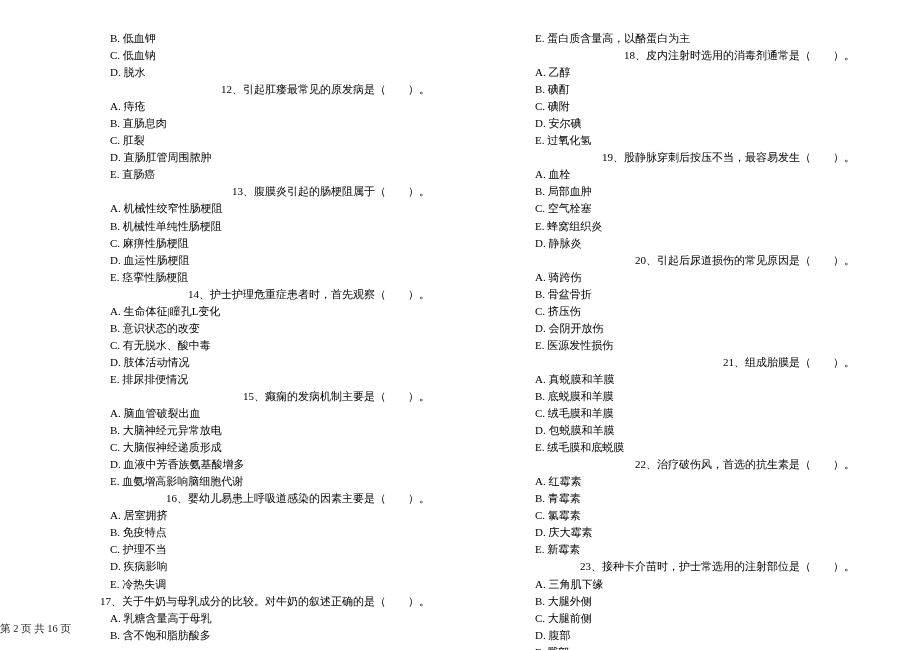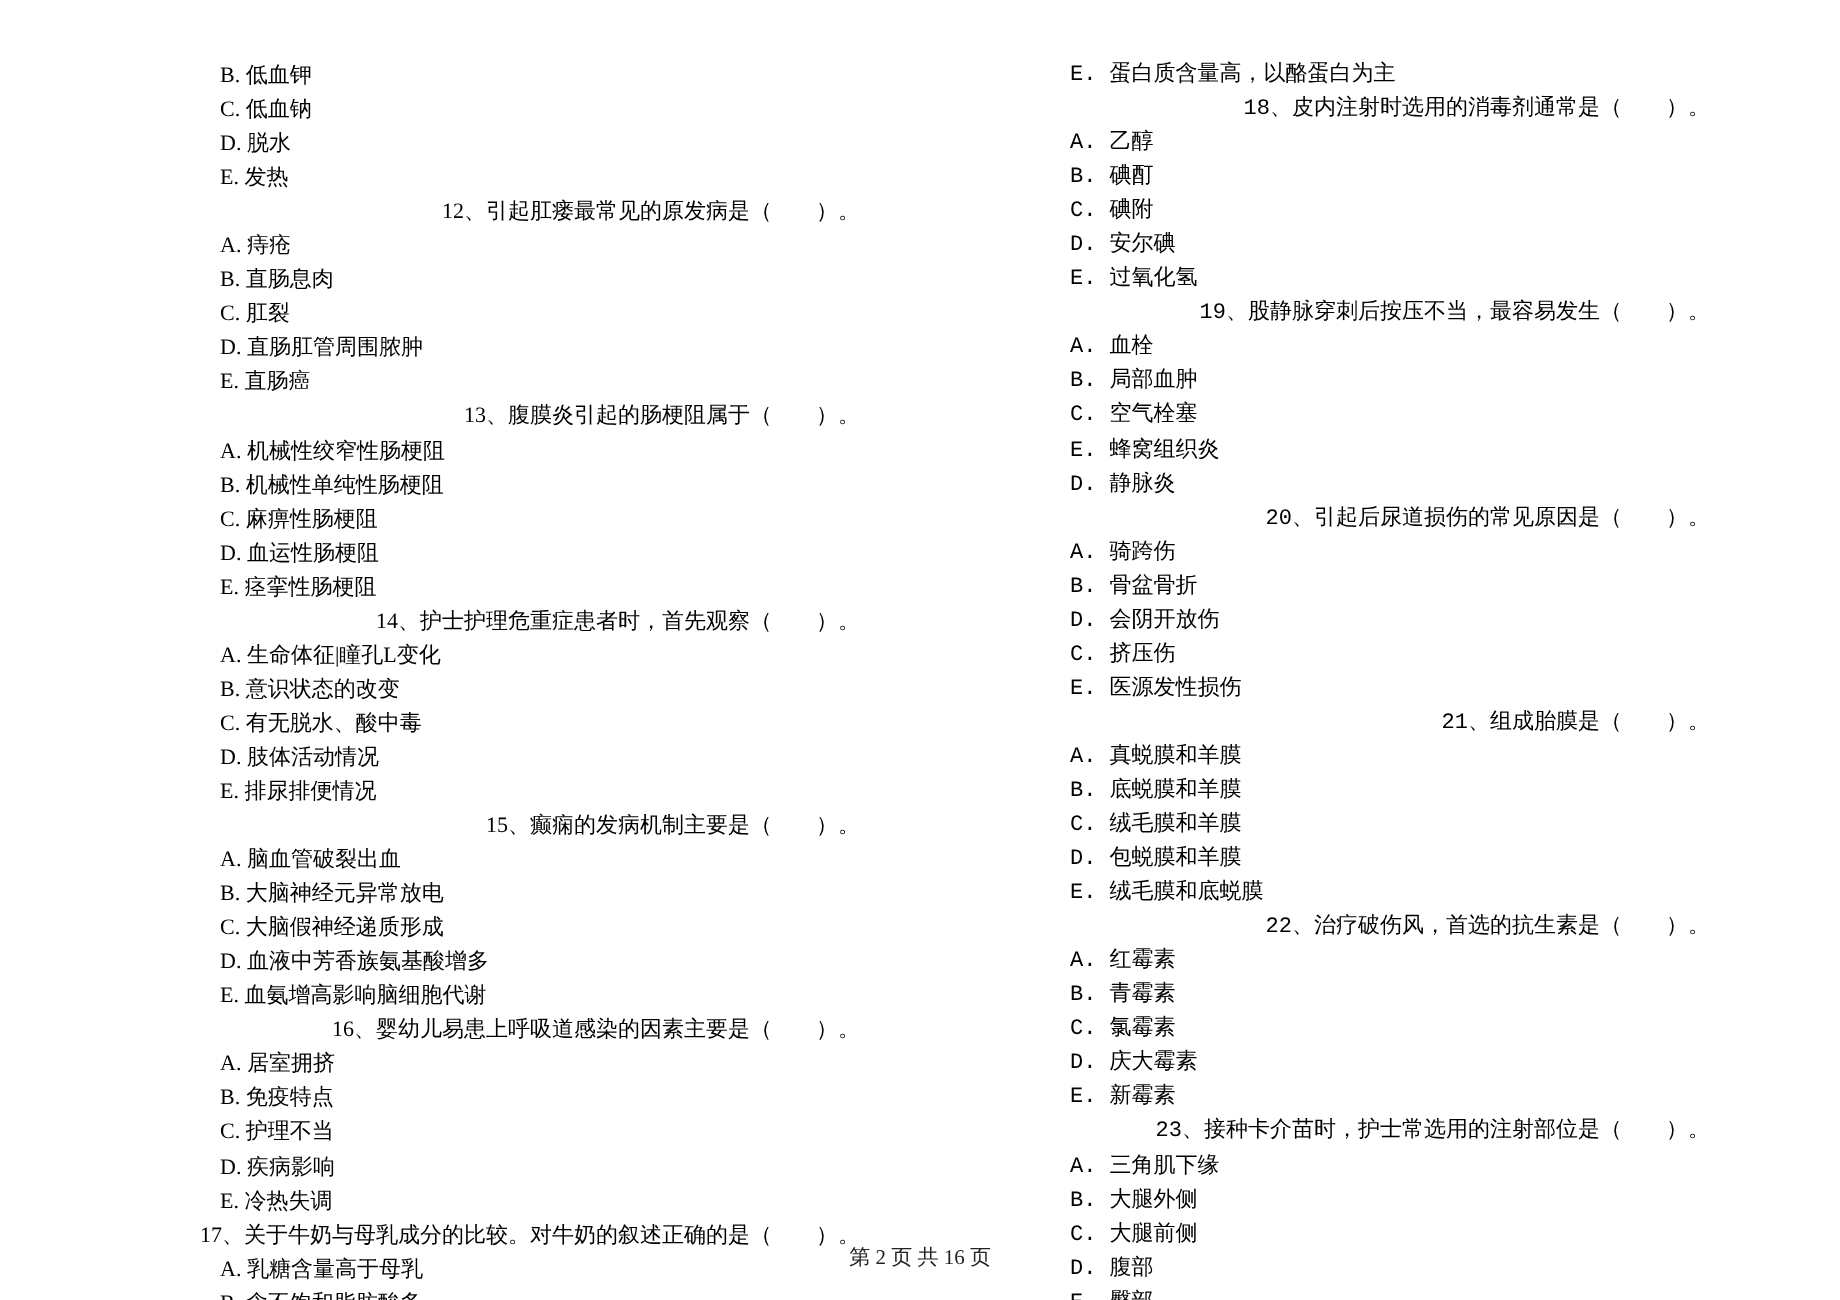--- a/index.html
+++ b/index.html
@@ -20,48 +20,46 @@
       padding: 30px 65px 40px 65px;
       gap: 0;
     }
     .column {
       flex: 1;
       display: flex;
       flex-direction: column;
       line-height: 1.55;
     }
     .column-left { padding-right: 30px; }
-    .column-right { padding-left: 30px; font-family: Liberation Mono, monospace; }
+    .column-right { padding-left: 30px; }
     .option-line {
       padding-left: 45px;
       white-space: nowrap;
     }
     .question-line {
       padding-left: 14px;
       white-space: nowrap;
       text-align: right;
     }
     .footer {
       position: absolute;
       bottom: 14px;
       width: 920px;
-      text-align: center;
       font-size: 10.5px;
       color: #222;
     }
   </style>
 </head>
 <body>
 
 <div class="page-container">
   <div class="column column-left">
     <div class="option-line">B. 低血钾</div>
     <div class="option-line">C. 低血钠</div>
     <div class="option-line">D. 脱水</div>
-    <div class="option-line">E. 发热</div>
 
     <div class="question-line">12、引起肛瘘最常见的原发病是（　　）。</div>
     <div class="option-line">A. 痔疮</div>
     <div class="option-line">B. 直肠息肉</div>
     <div class="option-line">C. 肛裂</div>
     <div class="option-line">D. 直肠肛管周围脓肿</div>
     <div class="option-line">E. 直肠癌</div>
 
     <div class="question-line">13、腹膜炎引起的肠梗阻属于（　　）。</div>
     <div class="option-line">A. 机械性绞窄性肠梗阻</div>
@@ -110,22 +108,22 @@
     <div class="question-line">19、股静脉穿刺后按压不当，最容易发生（　　）。</div>
     <div class="option-line">A. 血栓</div>
     <div class="option-line">B. 局部血肿</div>
     <div class="option-line">C. 空气栓塞</div>
     <div class="option-line">E. 蜂窝组织炎</div>
     <div class="option-line">D. 静脉炎</div>
 
     <div class="question-line">20、引起后尿道损伤的常见原因是（　　）。</div>
     <div class="option-line">A. 骑跨伤</div>
     <div class="option-line">B. 骨盆骨折</div>
+    <div class="option-line">C. 挤压伤</div>
     <div class="option-line">D. 会阴开放伤</div>
-    <div class="option-line">C. 挤压伤</div>
     <div class="option-line">E. 医源发性损伤</div>
 
     <div class="question-line">21、组成胎膜是（　　）。</div>
     <div class="option-line">A. 真蜕膜和羊膜</div>
     <div class="option-line">B. 底蜕膜和羊膜</div>
     <div class="option-line">C. 绒毛膜和羊膜</div>
     <div class="option-line">D. 包蜕膜和羊膜</div>
     <div class="option-line">E. 绒毛膜和底蜕膜</div>
 
     <div class="question-line">22、治疗破伤风，首选的抗生素是（　　）。</div>

